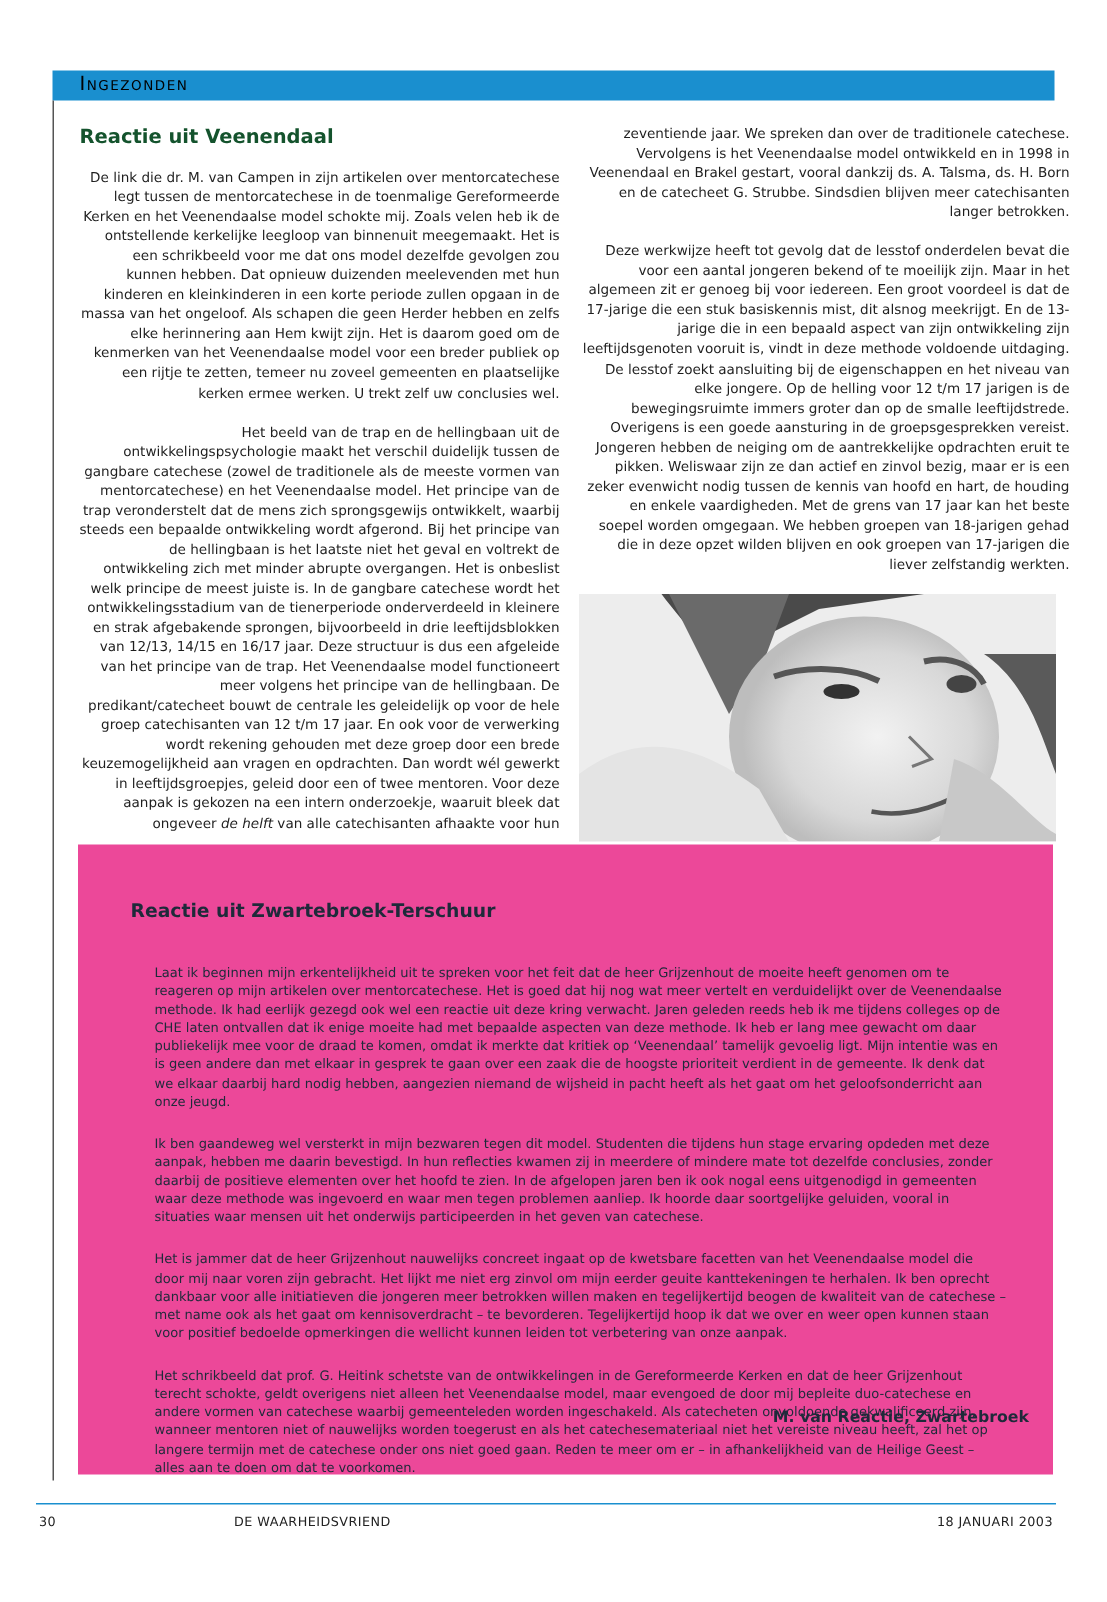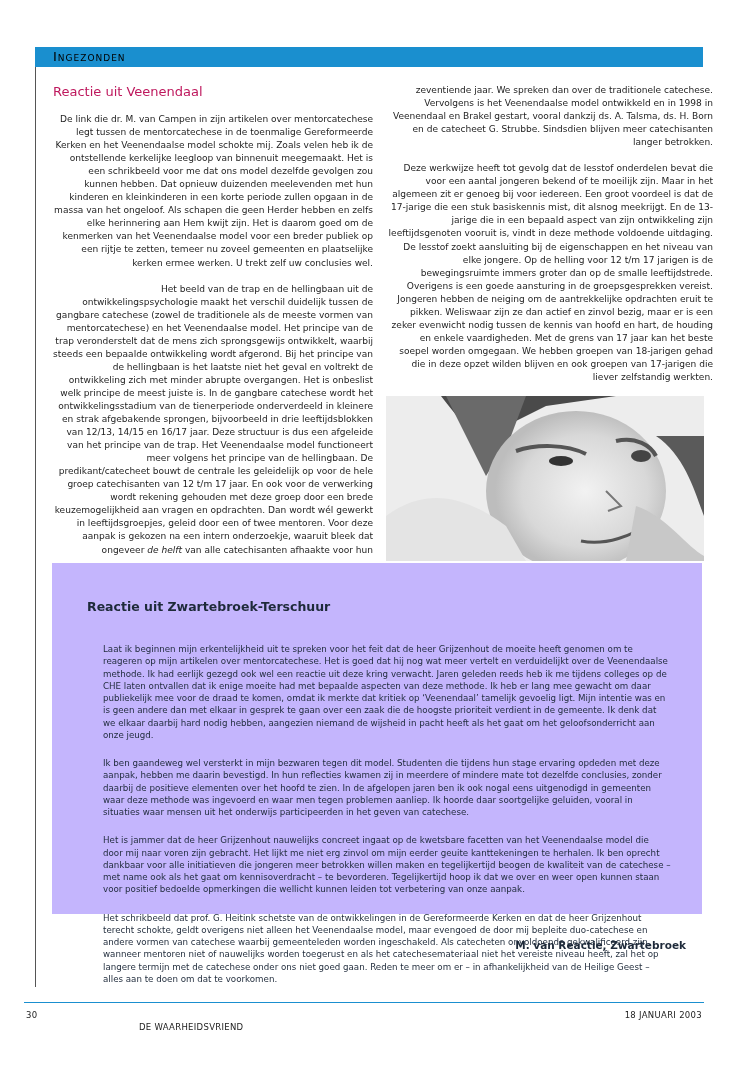--- a/index.html
+++ b/index.html
@@ -8,32 +8,32 @@
   .page { position: absolute; left: 0; top: 0; width: 738px; height: 1068px; }
   .header-bar { position: absolute; left: 35px; top: 47px; width: 668px; height: 20px;
                 background: #1a8fcf; color: #000000; }
   .header-title { position: absolute; left: 18px; top: 2px; font-size: 13px; letter-spacing: 1px;
                   font-variant: small-caps; font-weight: normal; }
   .left-rule { position: absolute; left: 35px; top: 67px; width: 1px; height: 920px; background: #555; }
   .col { position: absolute; font-size: 9.05px; line-height: 13.05px; text-align: right; }
   .col p { margin: 0 0 13px 0; }
   .col-left { left: 53px; top: 113px; width: 320px; }
   .col-right { left: 388px; top: 84px; width: 325px; }
-  .art-title { position: absolute; left: 53px; top: 84px; font-size: 13px; font-weight: normal; color: #be185d; }
+  .art-title { position: absolute; left: 53px; top: 84px; font-size: 13px; font-weight: bold; color: #14532d; }
   .photo { position: absolute; left: 386px; top: 396px; width: 318px; height: 165px; overflow: hidden;
            background: linear-gradient(90deg, #e8e8e8 0%, #f4f4f4 20%, #dcdcdc 45%, #efefef 60%, #cfcfcf 85%, #e0e0e0 100%); }
-  .blue-box { position: absolute; left: 52px; top: 563px; width: 650px; height: 351px; background: #c4b5fd; }
+  .blue-box { position: absolute; left: 52px; top: 563px; width: 650px; height: 420px; background: #ec4899; }
   .box-title { position: absolute; left: 35px; top: 36px; font-size: 12.5px; font-weight: bold; color: #1e2a3a; }
   .box-text { position: absolute; left: 35px; top: 64px; width: 600px; font-size: 8.7px; line-height: 12.25px; color: #1e2a3a; }
   .box-text p { margin: 16px; }
   .signature { position: absolute; right: 16px; top: 376px; font-size: 10.5px; font-weight: bold; color: #1e2a3a; }
   .footer-rule { position: absolute; left: 24px; top: 1002px; width: 680px; height: 1px; background: #1a8fcf; }
   .footer { position: absolute; top: 1010px; font-size: 8.5px; letter-spacing: 0.3px; color: #222; }
   .footer-page { left: 26px; }
-  .footer-pub { left: 139px; margin-top: 12px; }
+  .footer-pub { left: 156px; }
   .footer-date { right: 36px; }
   i { font-style: italic; }
 </style>
 </head>
 <body>
 
 <div class="page">
 
   <div class="header-bar">
     <span class="header-title">Ingezonden</span>

